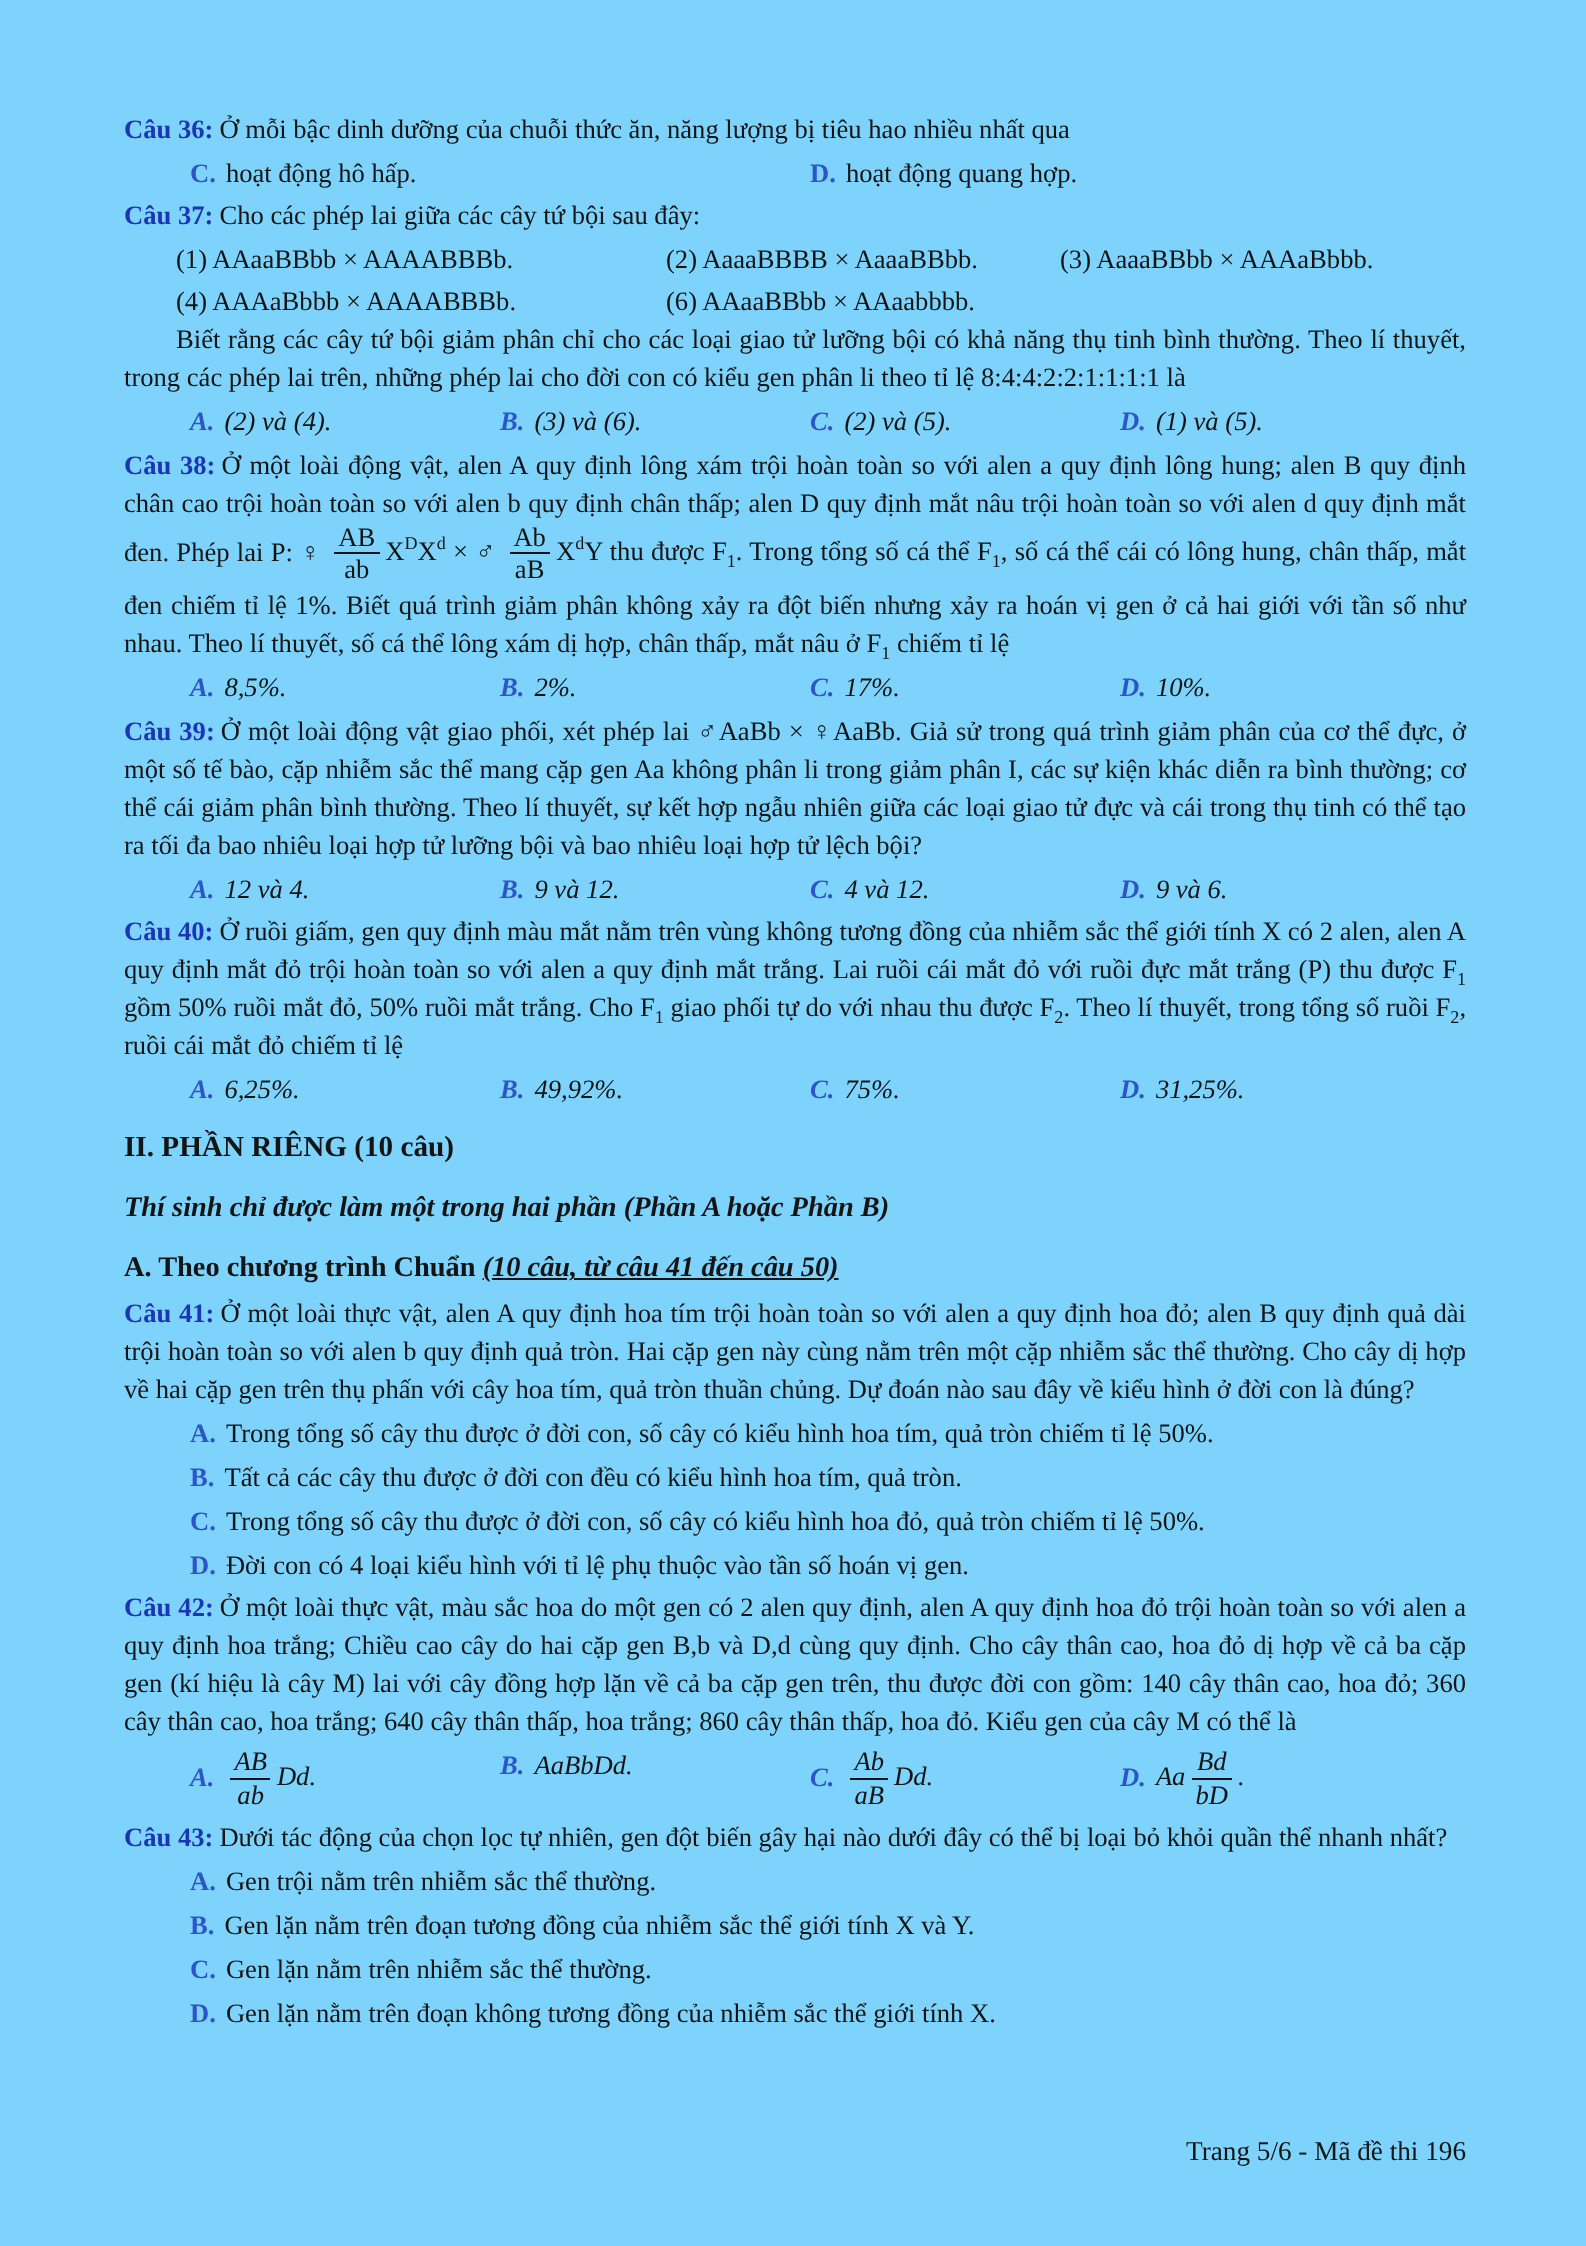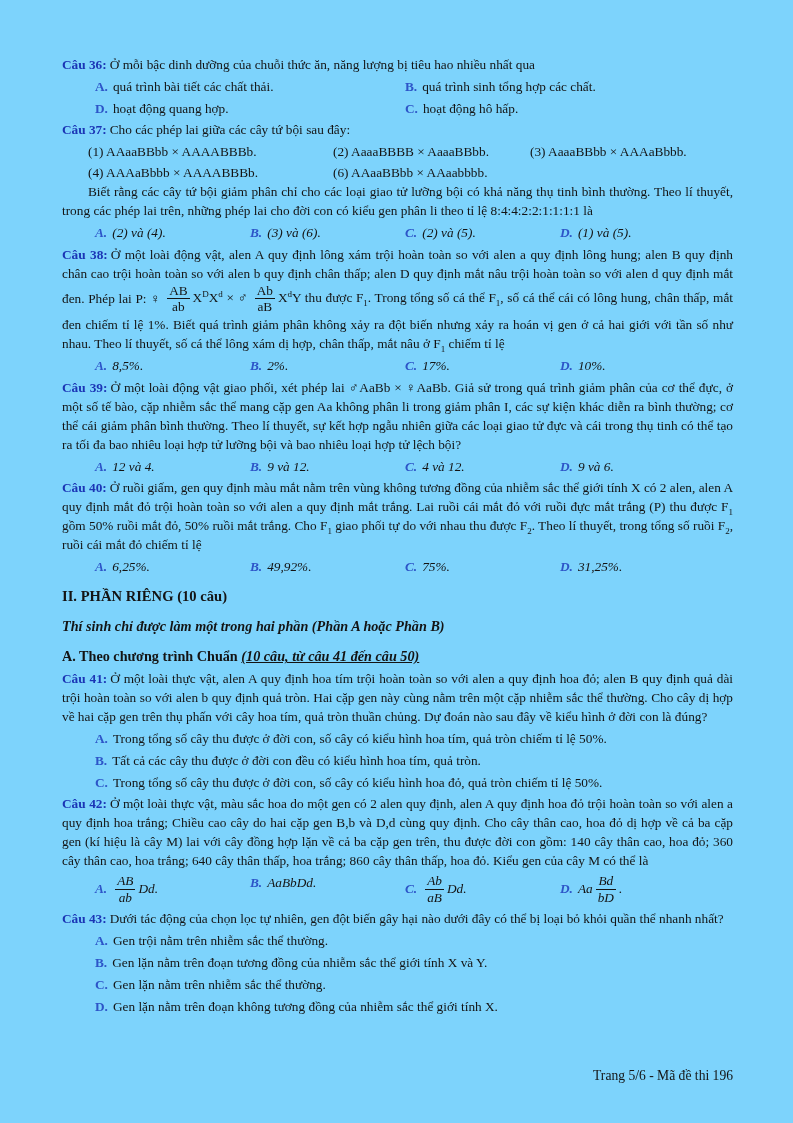--- a/index.html
+++ b/index.html
@@ -36,26 +36,22 @@
 </style>
 </head>
 <body>
 
 <div class="page">
   <div class="content">
 
     <div class="question">
       <p class="qpara"><span class="qlabel">Câu 36:</span><span>Ở mỗi bậc dinh dưỡng của chuỗi thức ăn, năng lượng bị tiêu hao nhiều nhất qua</span></p>
       <div class="optrow cols2">
-        <div><span class="optletter">A.</span><span>quá trình bài tiết các chất thải.</span></div>
-        <div><span class="optletter">B.</span><span>quá trình sinh tổng hợp các chất.</span></div>
-      </div>
-      <div class="optrow cols2">
+        <div><span class="optletter">C.</span><span>hoạt động hô hấp.</span></div>
         <div><span class="optletter">D.</span><span>hoạt động quang hợp.</span></div>
-        <div><span class="optletter">C.</span><span>hoạt động hô hấp.</span></div>
       </div>
     </div>
 
     <div class="question">
       <p class="qpara"><span class="qlabel">Câu 37:</span><span>Cho các phép lai giữa các cây tứ bội sau đây:</span></p>
       <div class="crossrow">
         <div>(1) AAaaBBbb × AAAABBBb.</div>
         <div>(2) AaaaBBBB × AaaaBBbb.</div>
         <div>(3) AaaaBBbb × AAAaBbbb.</div>
       </div>
@@ -106,20 +102,21 @@
 
     <div class="sec-title">II. PHẦN RIÊNG (10 câu)</div>
     <div class="sec-note">Thí sinh chỉ được làm một trong hai phần (Phần A hoặc Phần B)</div>
     <div class="part-head"><span>A. Theo chương trình Chuẩn</span> <span class="it">(10 câu, từ câu 41 đến câu 50)</span></div>
 
     <div class="question">
       <p class="qpara"><span class="qlabel">Câu 41:</span><span>Ở một loài thực vật, alen A quy định hoa tím trội hoàn toàn so với alen a quy định hoa đỏ; alen B quy định quả dài trội hoàn toàn so với alen b quy định quả tròn. Hai cặp gen này cùng nằm trên một cặp nhiễm sắc thể thường. Cho cây dị hợp về hai cặp gen trên thụ phấn với cây hoa tím, quả tròn thuần chủng. Dự đoán nào sau đây về kiểu hình ở đời con là đúng?</span></p>
       <div class="optline"><span class="optletter">A.</span><span>Trong tổng số cây thu được ở đời con, số cây có kiểu hình hoa tím, quả tròn chiếm tỉ lệ 50%.</span></div>
       <div class="optline"><span class="optletter">B.</span><span>Tất cả các cây thu được ở đời con đều có kiểu hình hoa tím, quả tròn.</span></div>
       <div class="optline"><span class="optletter">C.</span><span>Trong tổng số cây thu được ở đời con, số cây có kiểu hình hoa đỏ, quả tròn chiếm tỉ lệ 50%.</span></div>
+      <div class="optline"><span class="optletter">D.</span><span>Đời con có 4 loại kiểu hình với tỉ lệ phụ thuộc vào tần số hoán vị gen.</span></div>
     </div>
 
     <div class="question">
       <p class="qpara"><span class="qlabel">Câu 42:</span><span>Ở một loài thực vật, màu sắc hoa do một gen có 2 alen quy định, alen A quy định hoa đỏ trội hoàn toàn so với alen a quy định hoa trắng; Chiều cao cây do hai cặp gen B,b và D,d cùng quy định. Cho cây thân cao, hoa đỏ dị hợp về cả ba cặp gen (kí hiệu là cây M) lai với cây đồng hợp lặn về cả ba cặp gen trên, thu được đời con gồm: 140 cây thân cao, hoa đỏ; 360 cây thân cao, hoa trắng; 640 cây thân thấp, hoa trắng; 860 cây thân thấp, hoa đỏ. Kiểu gen của cây M có thể là</span></p>
       <div class="optrow cols4">
         <div><span class="optletter">A.</span><span class="frac"><span class="num">AB</span><span class="den">ab</span></span><span>Dd.</span></div>
         <div><span class="optletter">B.</span><span>AaBbDd.</span></div>
         <div><span class="optletter">C.</span><span class="frac"><span class="num">Ab</span><span class="den">aB</span></span><span>Dd.</span></div>
         <div><span class="optletter">D.</span><span>Aa</span><span class="frac"><span class="num">Bd</span><span class="den">bD</span></span><span>.</span></div>
       </div>

